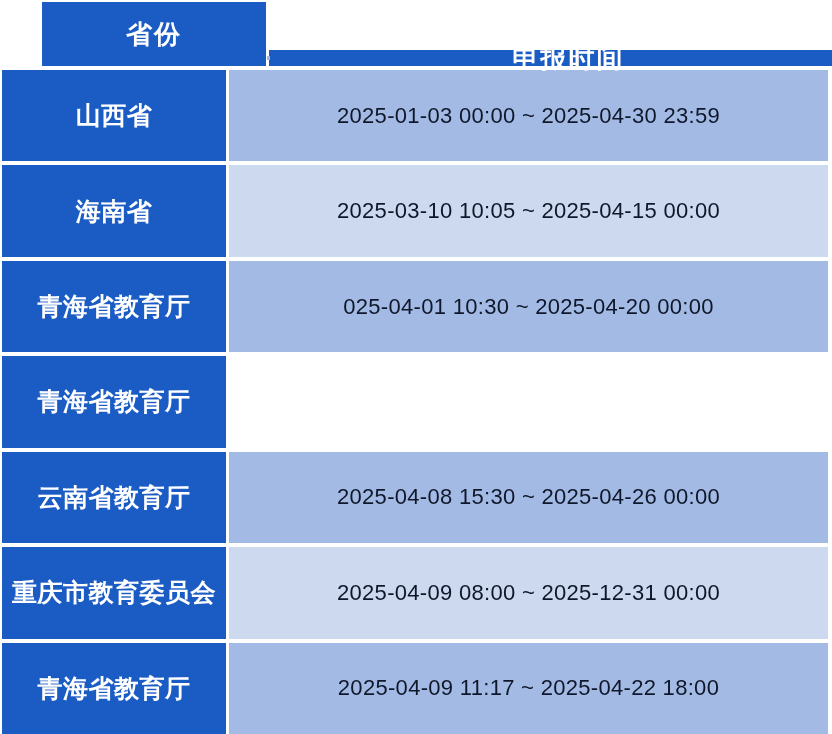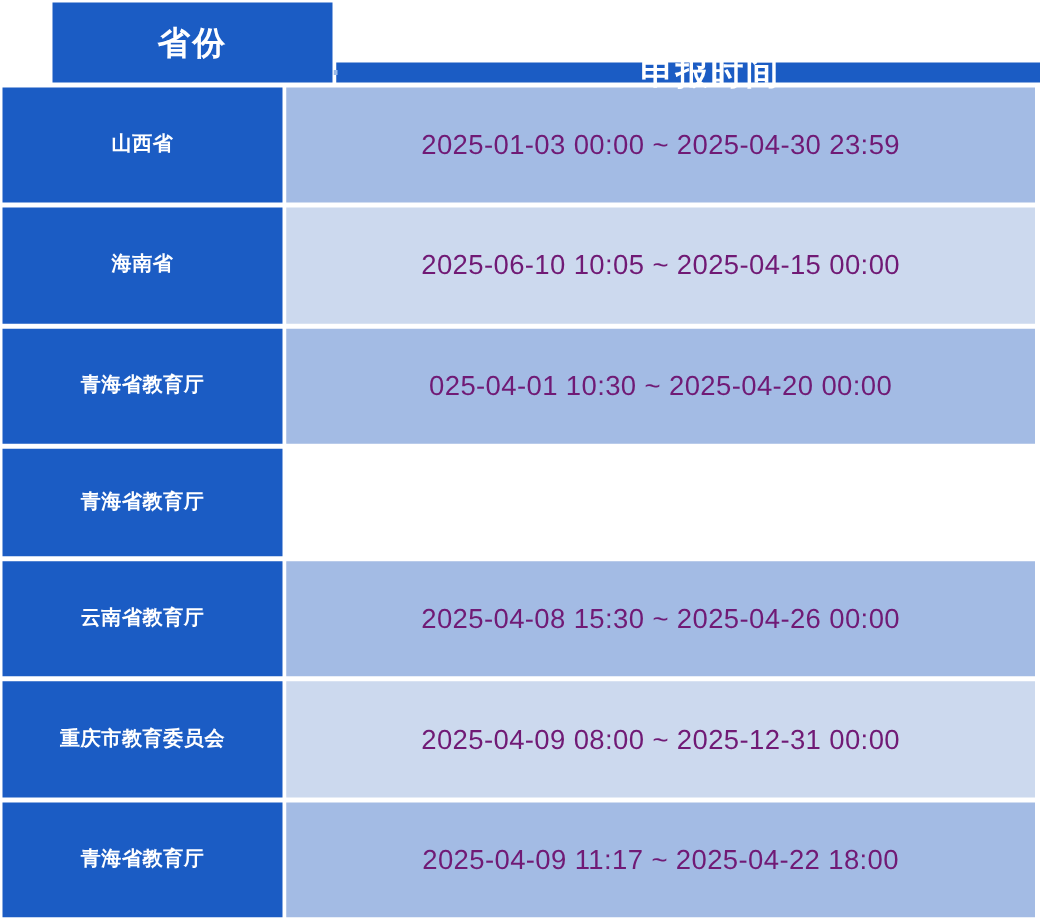--- a/index.html
+++ b/index.html
@@ -95,29 +95,29 @@
   .header-text {
     color: #ffffff;
     font-size: 26px;
     font-weight: bold;
     letter-spacing: 2px;
     line-height: 1;
   }
 
   .province-text {
     color: #ffffff;
-    font-size: 16px;
+    font-size: 25px;
     font-weight: bold;
     letter-spacing: 0.5px;
     line-height: 1;
     white-space: nowrap;
   }
 
   .time-text {
-    color: #701a75;
+    color: #0f172a;
     font-size: 22px;
     font-weight: normal;
     letter-spacing: 0.3px;
     line-height: 1;
     white-space: nowrap;
   }
 
   
   .tint-dark  { background: #a3bbe4; }
   .tint-light { background: #ccd9ee; }
@@ -145,21 +145,21 @@
       <div class="cell-time tint-dark">
         <span class="time-text">2025-01-03 00:00 ~ 2025-04-30 23:59</span>
       </div>
     </div>
 
     <div class="row body-row">
       <div class="cell-province">
         <span class="province-text">海南省</span>
       </div>
       <div class="cell-time tint-light">
-        <span class="time-text">2025-06-10 10:05 ~ 2025-04-15 00:00</span>
+        <span class="time-text">2025-03-10 10:05 ~ 2025-04-15 00:00</span>
       </div>
     </div>
 
     <div class="row body-row">
       <div class="cell-province">
         <span class="province-text">青海省教育厅</span>
       </div>
       <div class="cell-time tint-dark">
         <span class="time-text">025-04-01 10:30 ~ 2025-04-20 00:00</span>
       </div>

